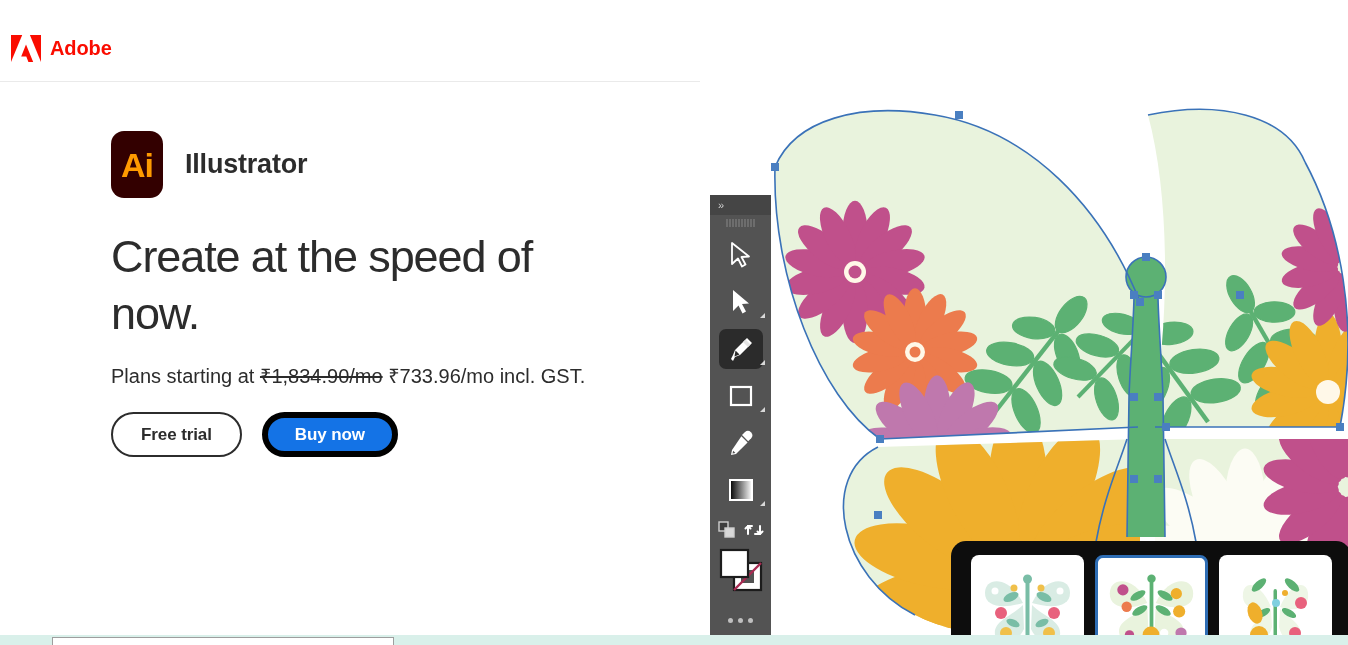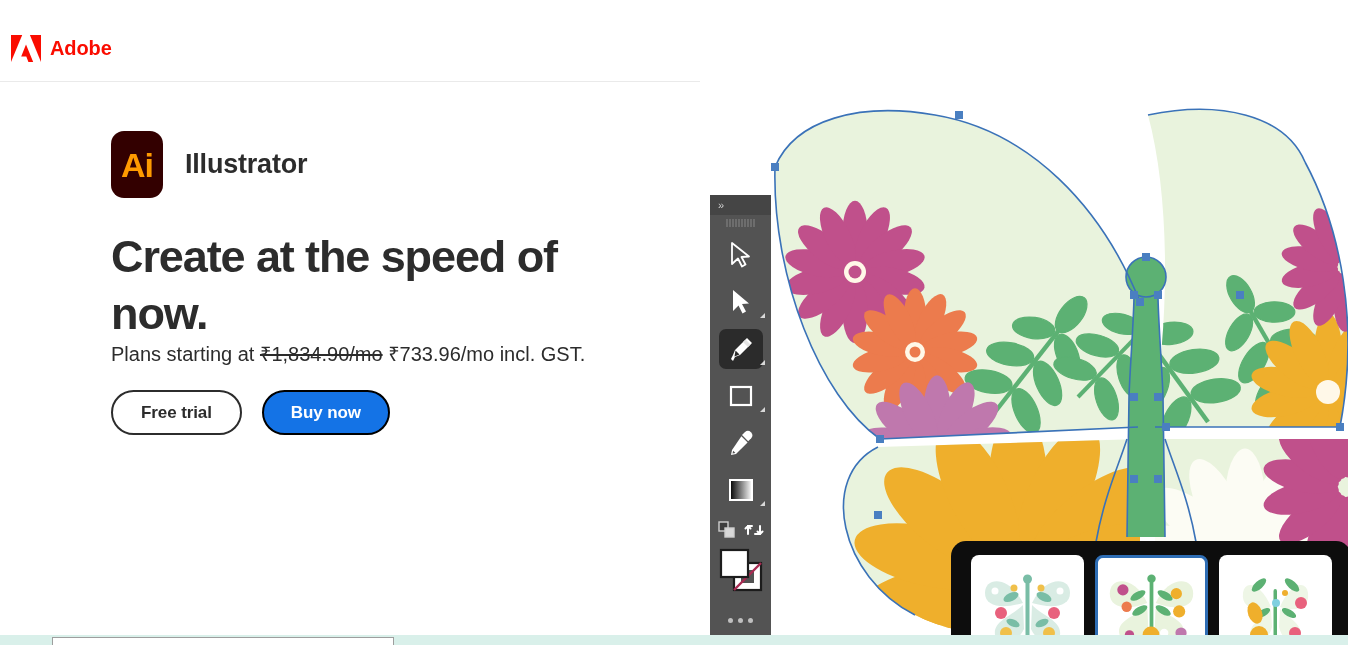--- a/index.html
+++ b/index.html
@@ -81,24 +81,25 @@
   .product-name {
     font-size: 27px;
     font-weight: 700;
     color: #2c2c2c;
     letter-spacing: -0.2px;
   }
 
   .hero-headline {
     font-size: 45px;
     line-height: 57px;
-    font-weight: 700;
+    font-weight: 400;
     color: #2c2c2c;
     letter-spacing: -1.1px;
     max-width: 460px;
+    margin-bottom: 22px;
   }
 
   .hero-body {
     font-size: 19px;
     line-height: 33px;
     color: #2c2c2c;
     max-width: 505px;
     margin-bottom: 21px;
   }
 
@@ -129,21 +130,21 @@
   }
   .btn-outline {
     background: #ffffff;
     color: #2c2c2c;
     border: 2px solid #2c2c2c;
     padding: 0 28px;
   }
   .btn-primary {
     background: #1473e6;
     color: #ffffff;
-    border: 2px solid #000000;
+    border: 6px solid #000000;
     padding: 0 27px;
   }
 
   .plans-line {
     font-size: 17px;
     line-height: 27px;
     font-weight: 700;
     color: #2c2c2c;
     max-width: 500px;
   }

